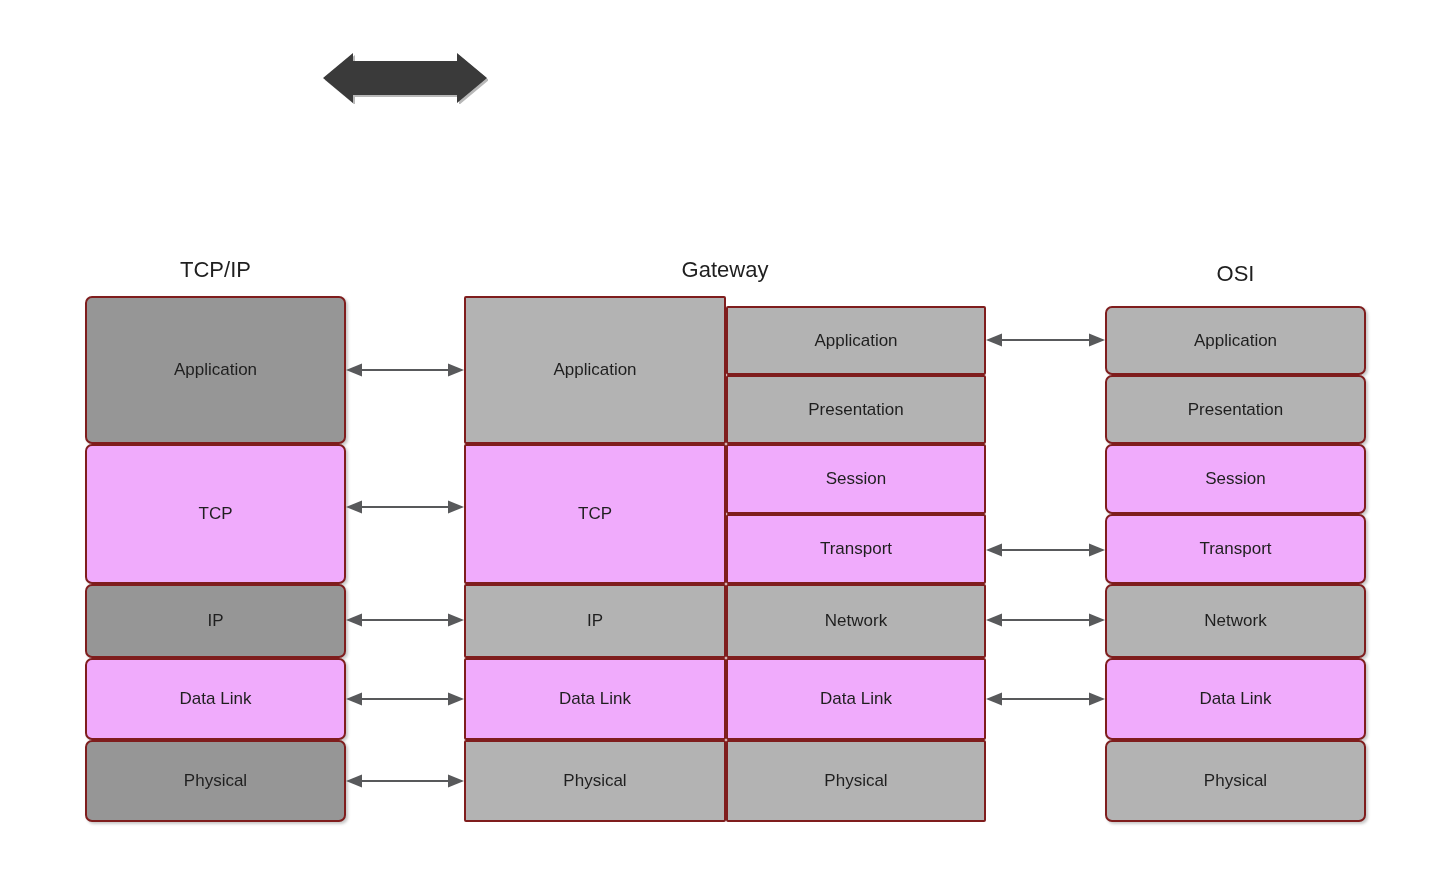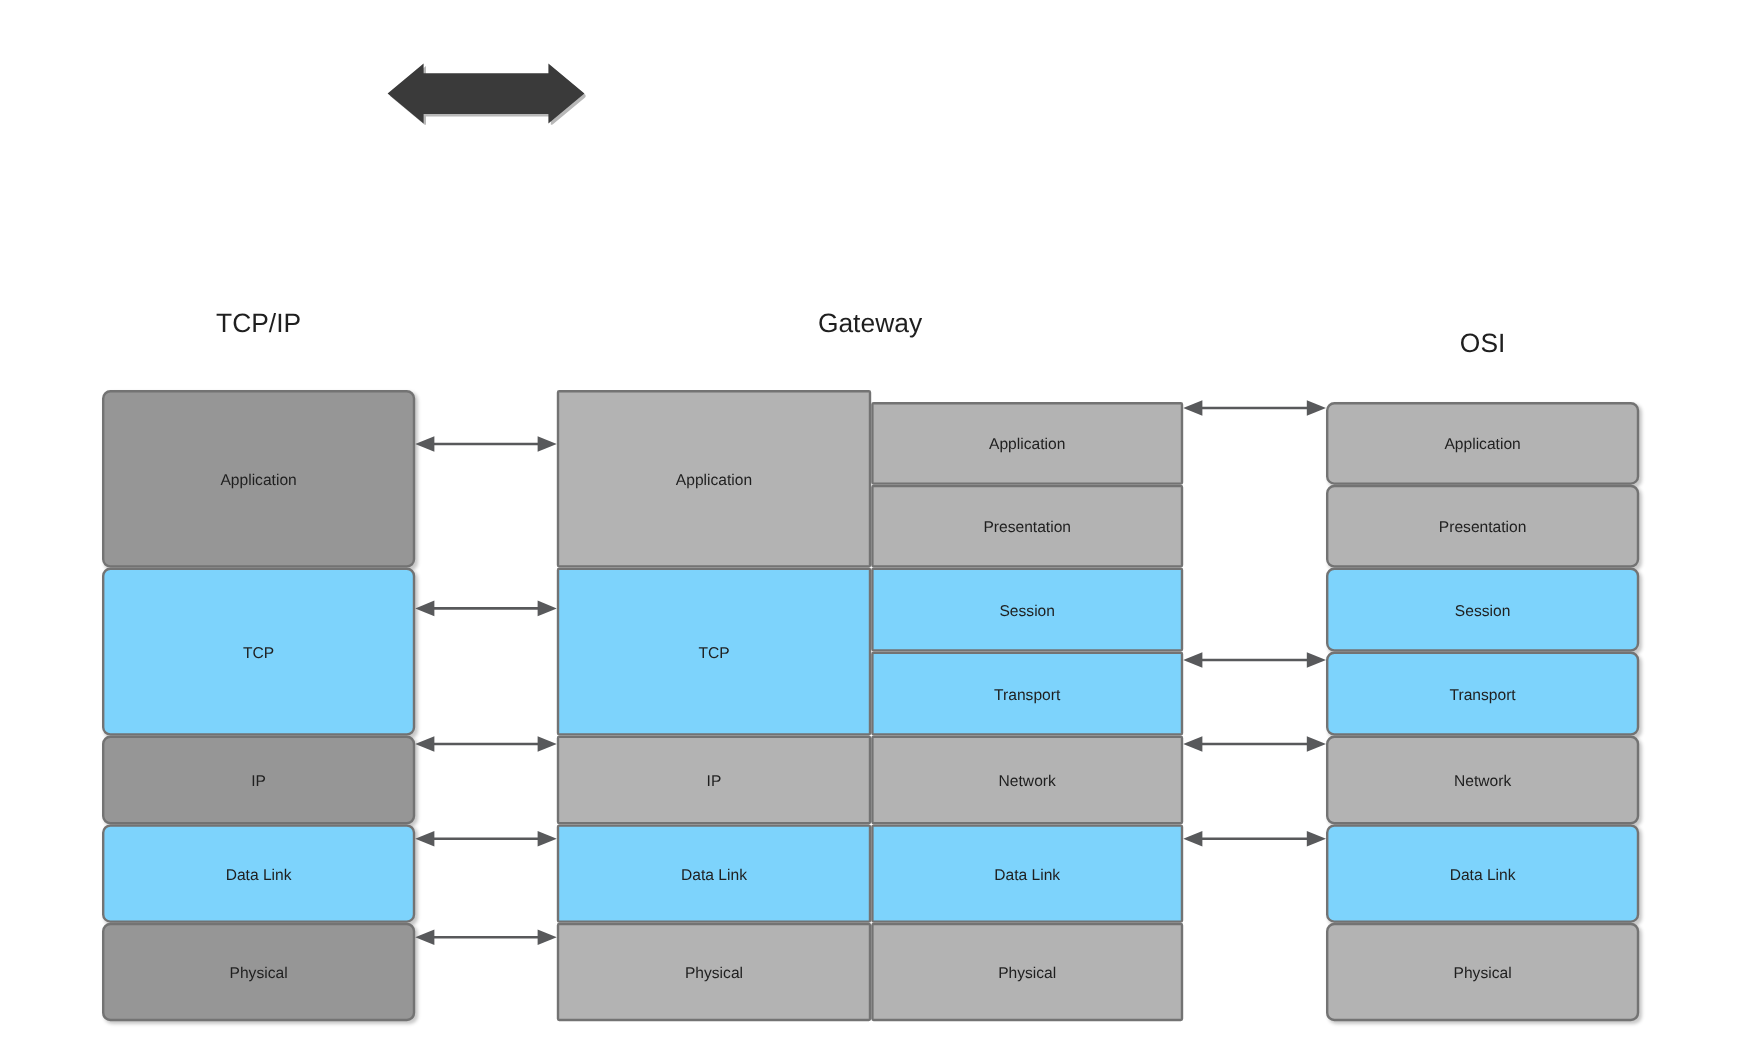--- a/index.html
+++ b/index.html
@@ -27,44 +27,43 @@
   
   .col-title {
     position: absolute;
     font-size: 22px;
     color: #1f1f1f;
     text-align: center;
     white-space: nowrap;
   }
   #title-tcpip   { left: 85px;   top: 257px; width: 261px; }
   #title-gateway { left: 464px;  top: 257px; width: 522px; }
-  #title-osi     { left: 1105px; top: 273px; width: 261px; }
+  #title-osi     { left: 1105px; top: 261px; width: 261px; }
 
   
   .layer {
     position: absolute;
     box-sizing: border-box;
-    border: 2px solid #737373;
+    border: 2px solid #7f1d1d;
     border-radius: 7px;
     display: flex;
     align-items: center;
     justify-content: center;
-    font-size: 13px;
+    font-size: 17px;
     color: #1f1f1f;
     box-shadow: 2px 2px 3px rgba(0,0,0,0.22);
     white-space: nowrap;
-    margin-top: 29px;
   }
   .layer.sq {
     border-radius: 2px;
     box-shadow: none;
   }
   .fill-dark  { background: #969696; }
   .fill-mid   { background: #b3b3b3; }
-  .fill-white { background: #7dd3fc; }
+  .fill-white { background: #f0abfc; }
 
   
   .connector {
     position: absolute;
     height: 20px;
   }
 </style>
 </head>
 <body>
 

